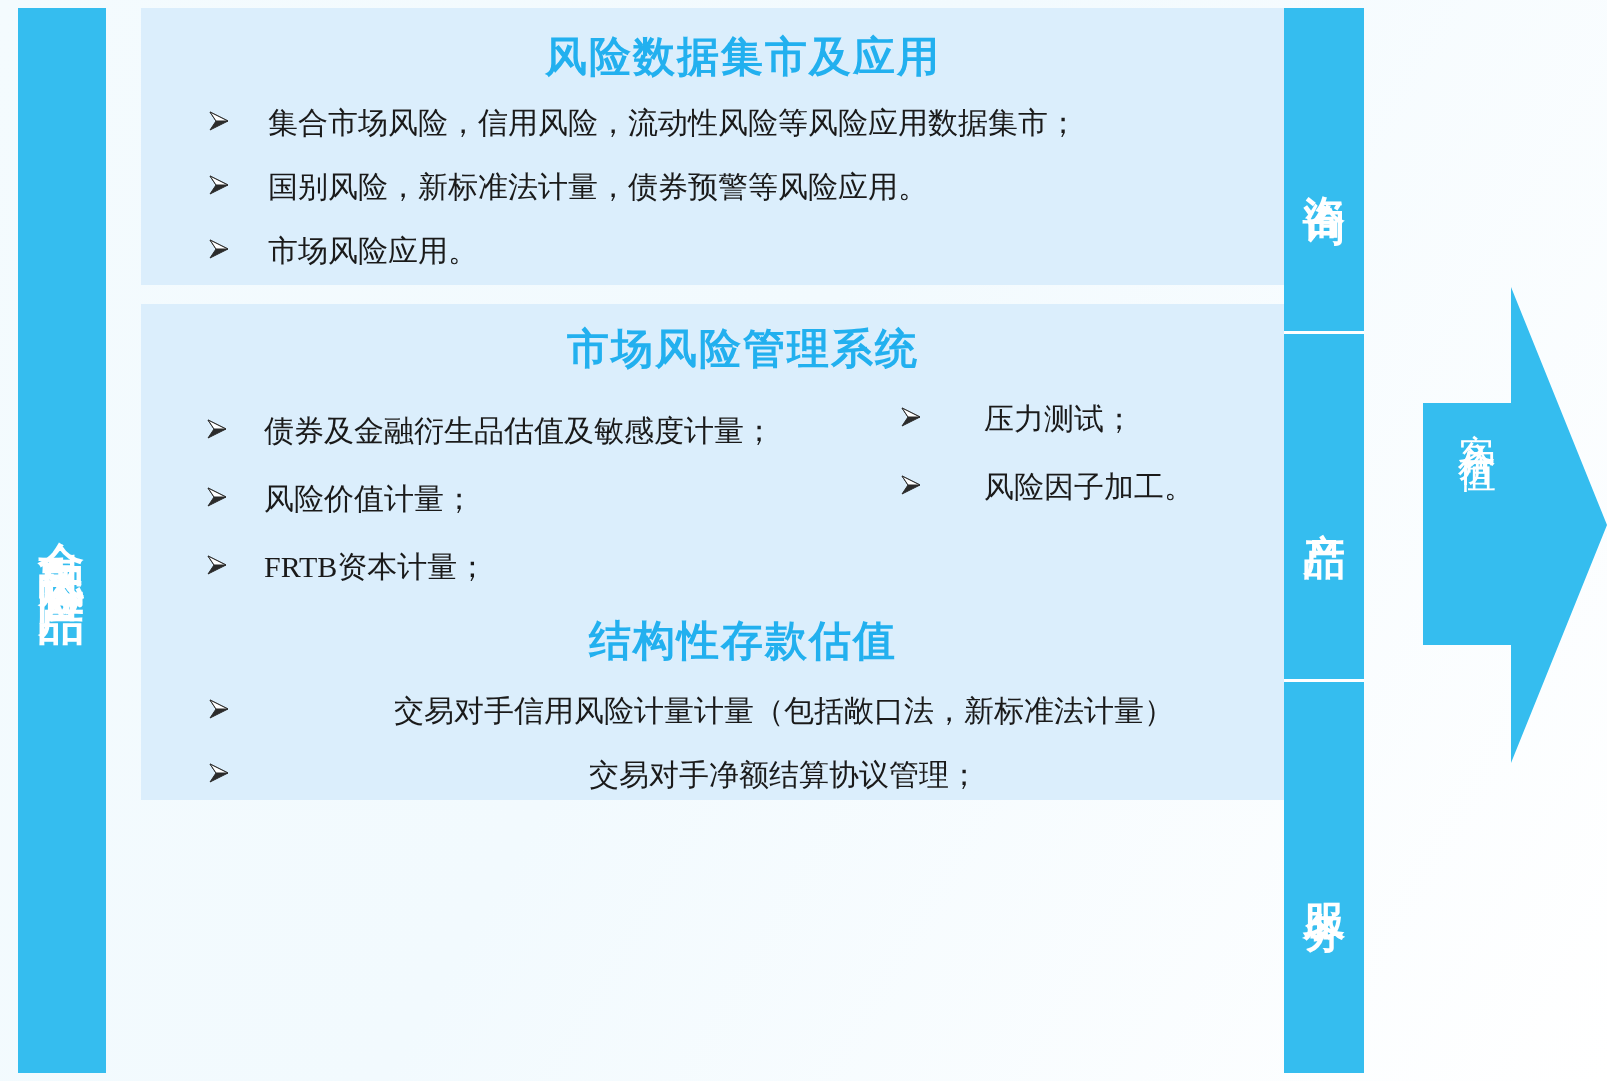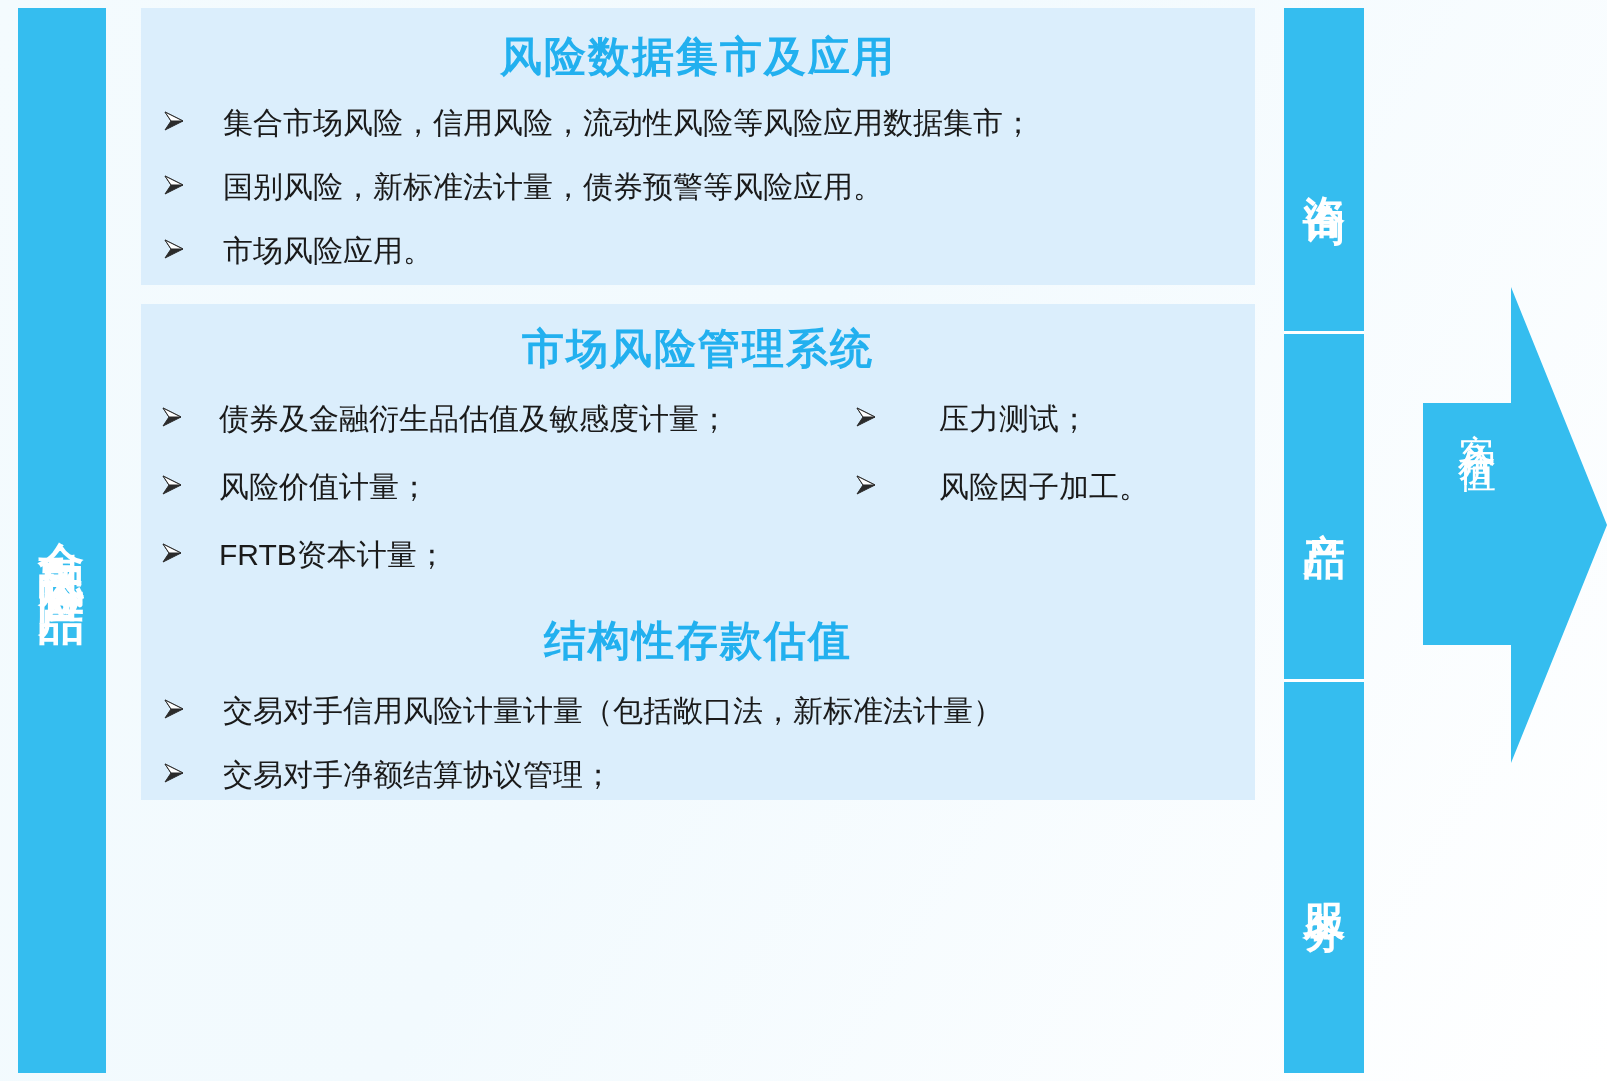--- a/index.html
+++ b/index.html
@@ -52,20 +52,21 @@
     top: 8px;
     width: 1114px;
     height: 1065px;
   }
 
   .section {
     position: absolute;
     left: 0;
     width: 1114px;
     background: #dbeefc;
+    padding-left: 45px;
   }
   .section.s1 { top: 0px;    height: 277px; }
   .section.s2 { top: 296px;  height: 375px; }
   .section.s3 { top: 592px;  height: 200px; }
   .section.s4 { top: 802px;  height: 263px; }
 
   .sec-title {
     text-align: center;
     color: #22b0ef;
     font-weight: bold;
@@ -78,21 +79,21 @@
   .section.s3 .sec-title { padding-top: 20px; }
   .section.s4 .sec-title { padding-top: 26px; }
 
   .bullets {
     margin: 0;
     padding: 0;
     list-style: none;
   }
   .section.s1 .bullets { margin-top: 30px; }
   .section.s2 .bullets { margin-top: 34px; }
-  .section.s3 .bullets { margin-top: 34px; }
+  .section.s3 .bullets { margin-top: 34px; text-align: center; }
   .section.s4 .bullets { margin-top: 40px; }
 
   .bullet {
     display: flex;
     align-items: flex-start;
     font-size: 30px;
     color: #1a1a1a;
     line-height: 1;
     margin-bottom: 34px;
   }
@@ -103,20 +104,21 @@
     padding-left: 20px;
     color: #2a2a2a;
     font-size: 26px;
     line-height: 1.05;
     box-sizing: border-box;
   }
   .bullet .marker svg { display: block; }
   .bullet .btext {
     flex: 1 1 auto;
     white-space: nowrap;
+    font-family: Liberation Serif, serif;
   }
 
   
   .bullet-cols {
     display: flex;
     margin-top: 34px;
   }
   .bullet-cols .col {
     flex: 0 0 auto;
   }
@@ -225,21 +227,21 @@
               </svg>
           </span>
           <span class="btext">市场风险应用。</span>
         </li>
       </ul>
     </div>
 
     <div class="section s2">
       <div class="sec-title">市场风险管理系统</div>
       <div class="bullet-cols">
-        <ul class="col left bullets" style="margin-top:0">
+        <ul class="col left bullets" style="margin-top:12px">
           <li class="bullet">
             <span class="marker">
               <svg width="26" height="26" viewBox="0 0 26 26">
                   <path d="M4 4 L22 13 L4 22 L10 13 Z" fill="#2b2b2b" stroke="#2b2b2b" stroke-width="1"></path>
                   <path d="M4 4 L22 13 L10 13 Z" fill="#ffffff" stroke="#2b2b2b" stroke-width="1"></path>
                 </svg>
             </span>
             <span class="btext">债券及金融衍生品估值及敏感度计量；</span>
           </li>
           <li class="bullet">

